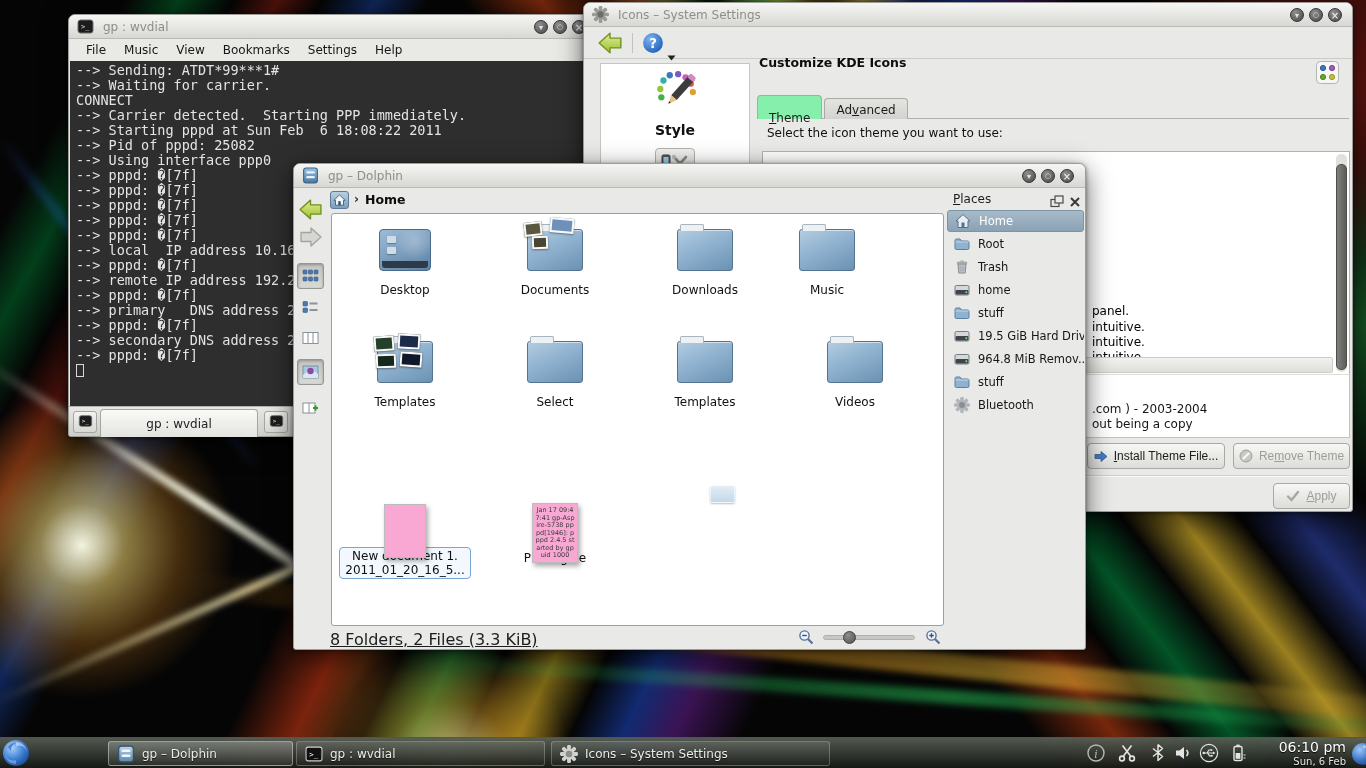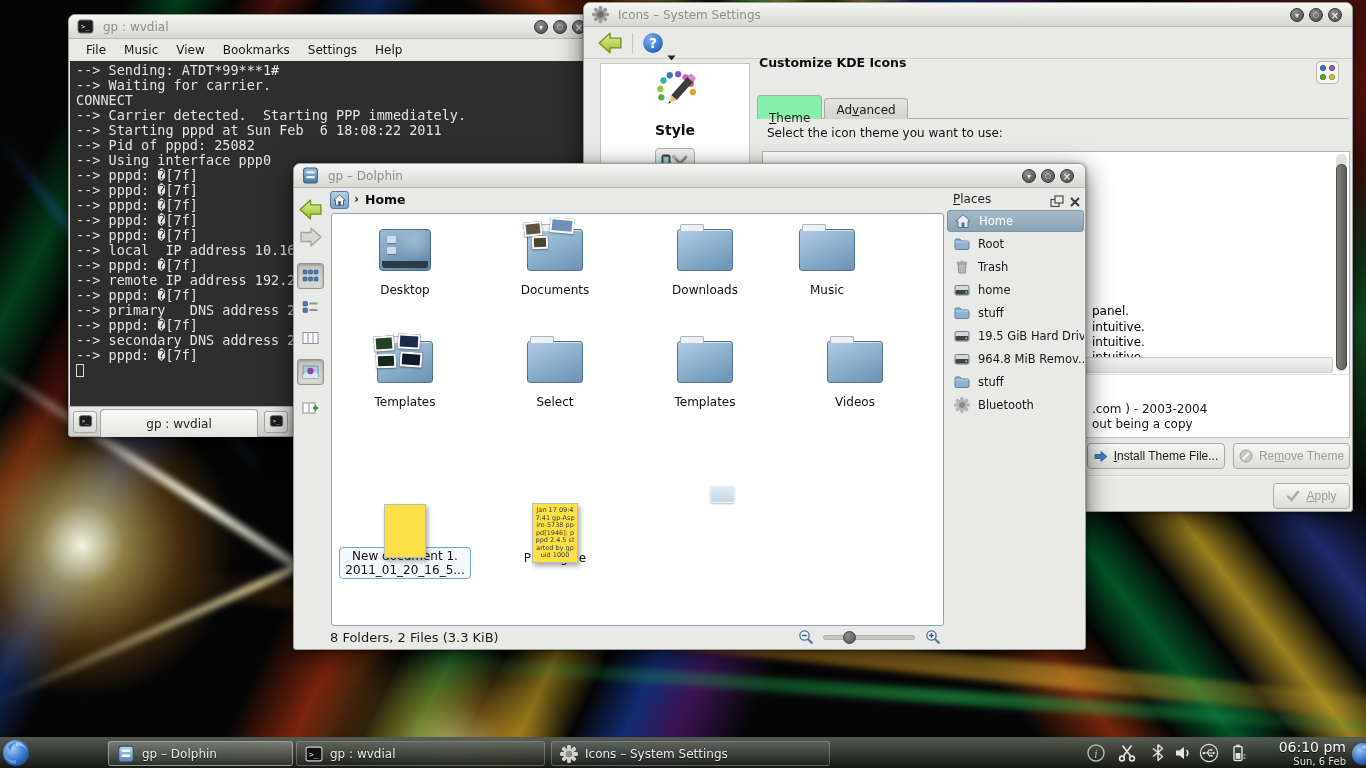--- a/index.html
+++ b/index.html
@@ -112,30 +112,30 @@
   .ic-folder{position:relative;width:56px;height:42px;border-radius:3px;border:1px solid #54738e;
      background:linear-gradient(155deg,#b3cde2 0%,#8fb2cf 45%,#6b92b3 100%);
      box-shadow:inset 0 1px 0 rgba(255,255,255,.55);}
   .ic-folder::before{content:"";position:absolute;left:2px;top:-6px;width:22px;height:6px;
      background:#eef1f3;border:1px solid #aab4bc;border-bottom:none;border-radius:2px 2px 0 0;}
   .photo{position:absolute;border:2px solid #f8f8f8;box-shadow:0 1px 2px rgba(0,0,0,.4);}
   .ic-desktop{position:relative;width:52px;height:42px;border-radius:4px;border:1px solid #4a6a88;
      background:radial-gradient(circle at 70% 30%, rgba(255,255,255,.25), transparent 40%),linear-gradient(155deg,#9dbbd6,#5c82a6);}
   .ic-desktop::after{content:"";position:absolute;left:2px;right:2px;bottom:2px;height:7px;background:#2e3b46;border-radius:0 0 3px 3px;}
   .ic-desktop .chip{position:absolute;left:7px;width:9px;height:7px;background:#cfdde9;border-radius:1px;box-shadow:0 1px 1px rgba(0,0,0,.3);}
-  .ic-page{position:relative;width:42px;height:54px;background:#fde047;border:1px solid #bcbcbc;
+  .ic-page{position:relative;width:42px;height:54px;background:#f9a8d4;border:1px solid #bcbcbc;
      box-shadow:2px 3px 5px rgba(0,0,0,.35);margin-top:36px;}
   .ic-page.ppp{width:46px;height:60px;padding-top:3px;}
   .ppl{font-size:6.5px;line-height:7.5px;color:#3a3a3a;text-align:center;white-space:nowrap;}
   #places-list{position:absolute;left:652px;top:44px;width:138px;bottom:27px;}
   .place-row{position:absolute;left:1px;right:0;height:22px;display:flex;align-items:center;gap:8px;
      padding-left:7px;font-size:11.5px;color:#161616;white-space:nowrap;overflow:hidden;}
   .place-row.selected{background:linear-gradient(#a7bac8,#8aa2b5);border:1px solid #7b94a8;border-radius:3px;color:#fff;}
   .place-ic{width:16px;height:16px;flex:0 0 16px;}
-  #status-text{position:absolute;left:36px;top:466px;font-size:13px;color:#1c1c1c;}
+  #status-text{position:absolute;left:36px;top:466px;font-size:16px;color:#1c1c1c;text-decoration:underline;}
   #zoom-out{position:absolute;left:504px;top:465px;width:17px;height:17px;}
   #zoom-track{position:absolute;left:529px;top:471px;width:92px;height:5px;background:#c7c7c3;border:1px solid #b0b0ac;border-radius:3px;}
   #zoom-thumb{position:absolute;left:549px;top:467px;width:13px;height:13px;border-radius:50%;
      background:radial-gradient(circle at 35% 30%,#8e8e8e,#525252);border:1px solid #3f3f3f;}
   #zoom-in{position:absolute;left:631px;top:465px;width:17px;height:17px;}
 
   
   #drag-ghost{position:absolute;left:710px;top:486px;width:25px;height:17px;z-index:40;border-radius:2px;
      background:linear-gradient(#d9e7f2cc,#9cbeda99);border:1px solid rgba(255,255,255,.55);box-shadow:0 1px 2px rgba(0,0,0,.25);}
 

